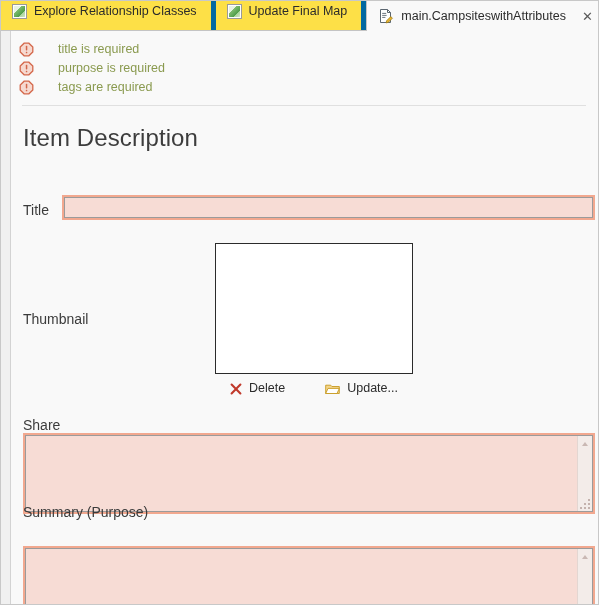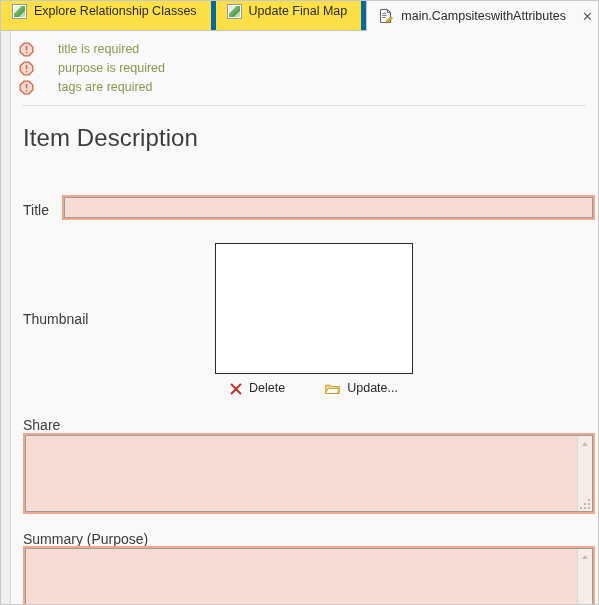--- a/index.html
+++ b/index.html
@@ -205,21 +205,21 @@
     width: 15px; height: 13px;
     flex: 0 0 15px;
     position: relative;
   }
 
   
   #tags-label { left: 11px; top: 385px; }
   #tags-field { left: 11px; top: 401px; width: 572px; height: 81px; }
 
   
-  #summary-label { left: 11px; top: 499px; }
+  #summary-label { left: 11px; top: 472px; }
   #summary-field { left: 11px; top: 514px; width: 572px; height: 85px; }
 
   
   .ta-scroll {
     position: absolute;
     right: 0; top: 0; bottom: 0;
     width: 15px;
     background: #f3ece9;
     border-left: 1px solid #e3d6d1;
   }

